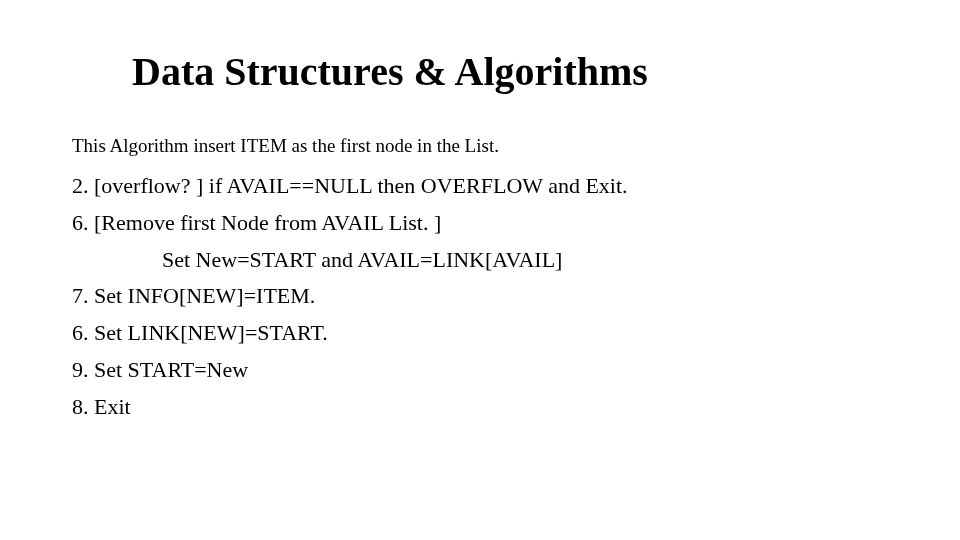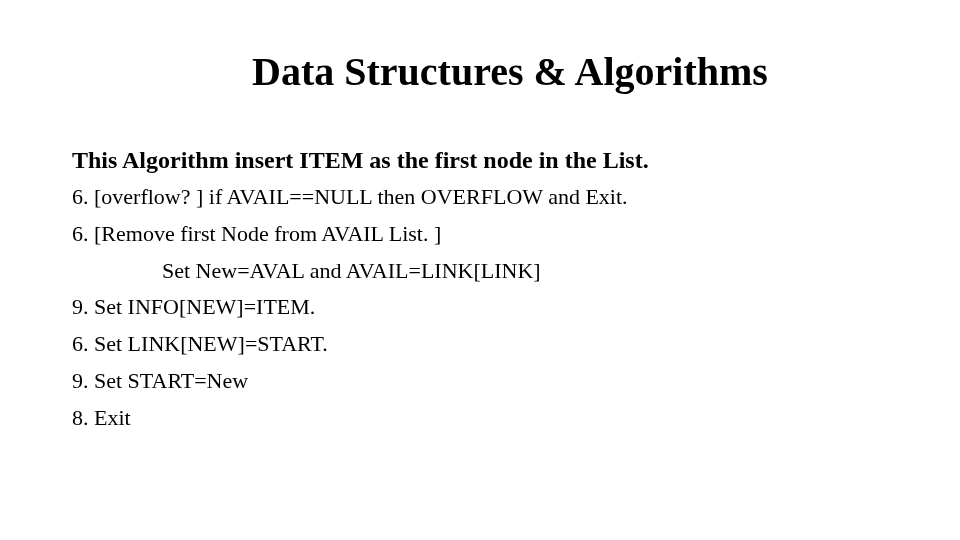--- a/index.html
+++ b/index.html
@@ -11,47 +11,47 @@
       width: 960px;
       height: 540px;
       background: #ffffff;
       font-family: "Times New Roman", Times, serif;
       color: #000000;
       padding: 48px 72px 0 72px;
     }
     .title {
       font-size: 40px;
       font-weight: bold;
-      text-align: center;
-      margin-bottom: 52px;
+      text-align: left;
+      margin-bottom: 40px;
       margin-left: 60px;
     }
     .intro {
-      font-size: 24px;
-      font-weight: bold;
-      margin-bottom: 8px;
+      font-size: 19px;
+      font-weight: normal;
+      margin-bottom: 14px;
     }
     .step {
       font-size: 22px;
       margin-bottom: 6px;
       line-height: 1.4;
     }
     .step-indent {
       font-size: 22px;
       margin-bottom: 6px;
       line-height: 1.4;
       padding-left: 90px;
     }
   </style>
 </head>
 <body>
 
 <h1 class="title">Data Structures &amp; Algorithms</h1>
 
 <p class="intro">This Algorithm insert ITEM as the first node in the List.</p>
 
-<p class="step">6.   [overflow? ] if  AVAIL==NULL then OVERFLOW and Exit.</p>
+<p class="step">2.   [overflow? ] if  AVAIL==NULL then OVERFLOW and Exit.</p>
 <p class="step">6.   [Remove first Node from AVAIL List. ]</p>
-<p class="step-indent">Set New=AVAL  and AVAIL=LINK[LINK]</p>
-<p class="step">9. Set INFO[NEW]=ITEM.</p>
+<p class="step-indent">Set New=START  and AVAIL=LINK[AVAIL]</p>
+<p class="step">7. Set INFO[NEW]=ITEM.</p>
 <p class="step">6. Set LINK[NEW]=START.</p>
 <p class="step">9. Set START=New</p>
 <p class="step">8. Exit</p>
 
 </body></html>

